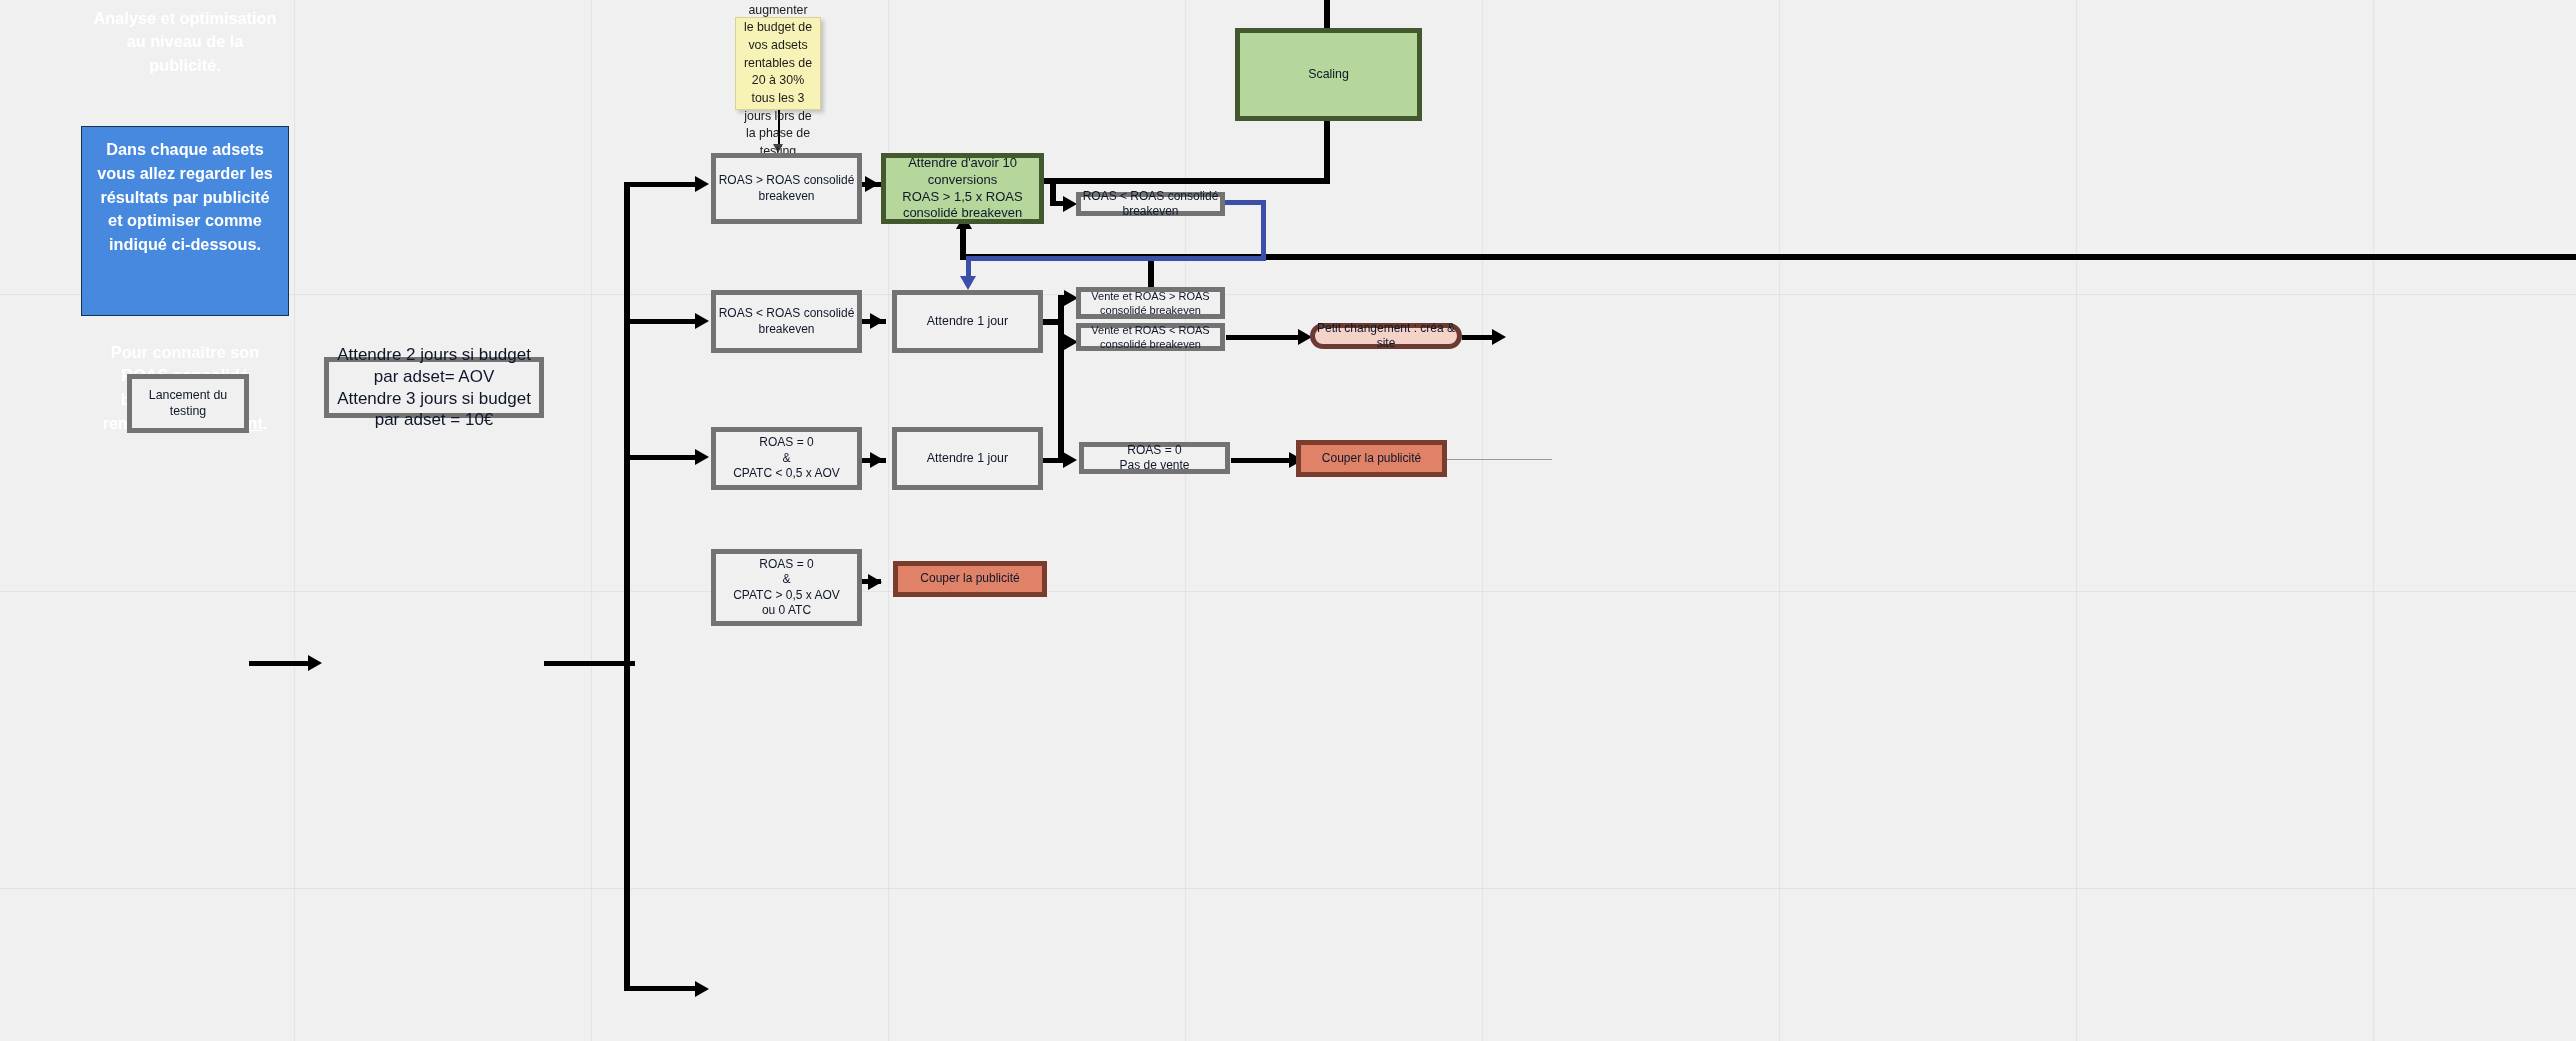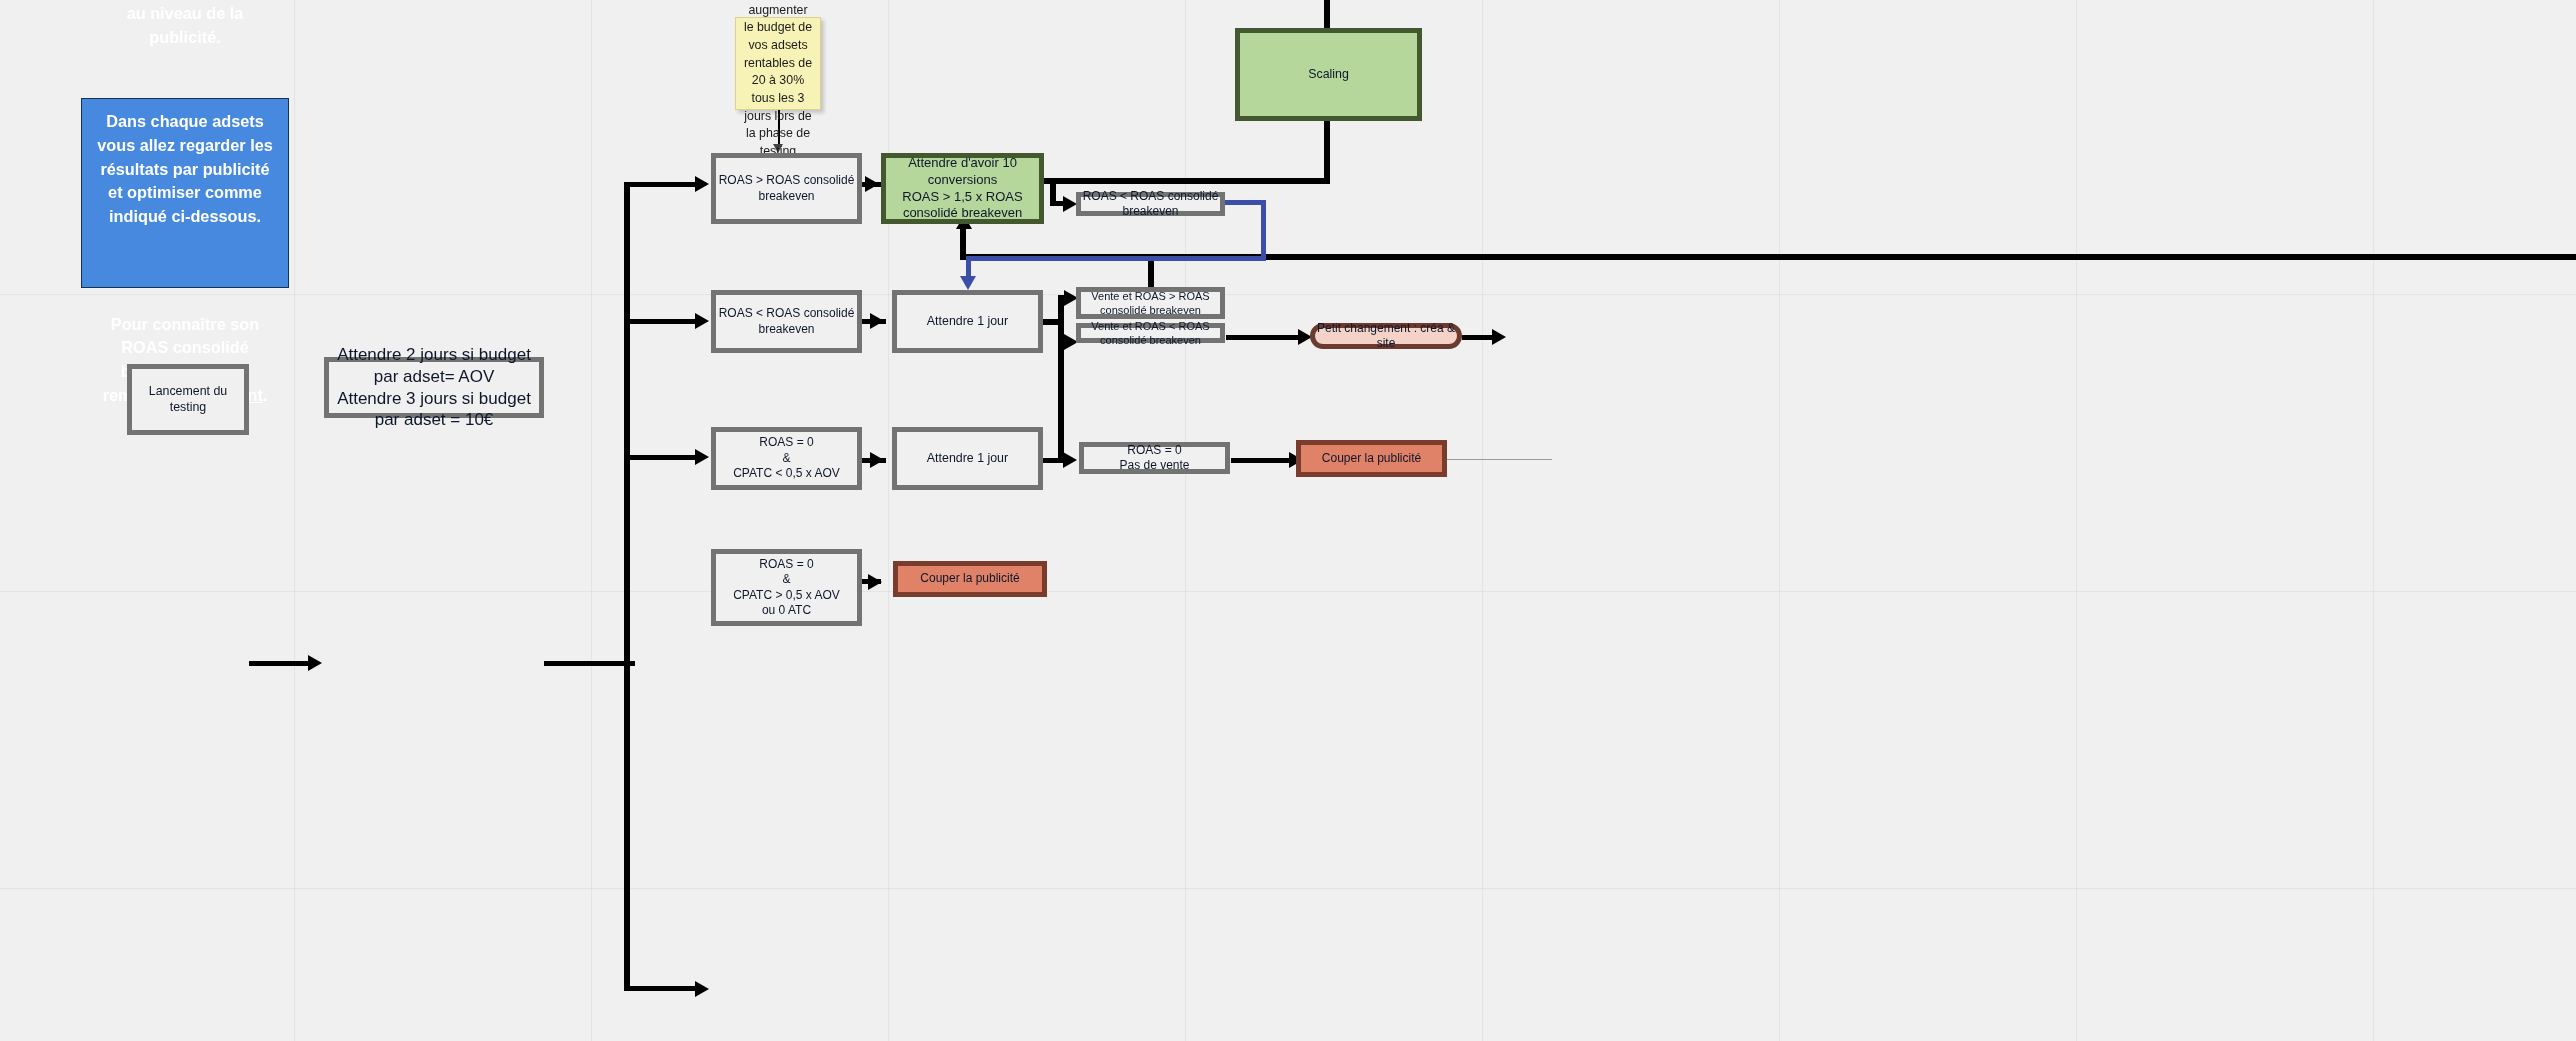--- a/index.html
+++ b/index.html
@@ -136,57 +136,57 @@
 <div class="arrow ar-r" style="left:1289px;top:452px;"></div>
 
 <div class="seg hair" style="left:1447px;top:459px;width:105px;height:1px;"></div>
 
 <div class="seg" style="left:862px;top:579px;width:19px;height:4.8px;"></div>
 <div class="arrow ar-r" style="left:868px;top:574px;"></div>
 
 <div class="seg thin" style="left:778px;top:110px;width:1.9px;height:38px;"></div>
 <div class="arrow ar-d sm" style="left:773px;top:144px;"></div>
 
-<div class="node blue" style="left:81px;top:98px;width:208px;height:190px;padding:9.6px 11.5px;">
+<div class="node blue" style="left:81px;top:126px;width:208px;height:190px;padding:9.6px 11.5px;">
   <div style="width:100%;">
     <div>Analyse et optimisation au niveau de la publicité.</div>
     <div style="height:13.4px;"></div>
     <div>Dans chaque adsets vous allez regarder les résultats par publicité et optimiser comme indiqué ci-dessous.</div>
     <div style="height:13.4px;"></div>
     <div>
       <span>Pour connaître son ROAS consolidé breakeven il faut remplir </span><a class="u" href="#" style="color:#fff;">ce document</a><span>.</span>
     </div>
   </div>
 </div>
 
 <div class="node note" style="left:735px;top:17px;width:86px;height:93px;">
   <div class="inner">Vous pouvez augmenter le budget de vos adsets rentables de 20 à 30% tous les 3 jours lors de la phase de testing</div>
 </div>
 
-<div class="node" style="left:127px;top:364px;width:122px;height:71px;font-size:12.4px;">Lancement du testing</div>
+<div class="node" style="left:127px;top:374px;width:122px;height:59px;font-size:12.4px;">Lancement du testing</div>
 
 <div class="node" style="left:324px;top:357px;width:220px;height:61px;font-size:17px;">Attendre 2 jours si budget par adset= AOV
 Attendre 3 jours si budget par adset = 10€</div>
 
 <div class="node" style="left:711px;top:153px;width:151px;height:71px;font-size:12px;">ROAS &gt; ROAS consolidé breakeven</div>
 
 <div class="node green" style="left:881px;top:153px;width:163px;height:71px;font-size:13px;">Attendre d'avoir 10 conversions
 ROAS &gt; 1,5 x ROAS consolidé breakeven</div>
 
 <div class="node green" style="left:1235px;top:28px;width:187px;height:93px;font-size:12.4px;">Scaling</div>
 
 <div class="node" style="left:1076px;top:192px;width:149px;height:24px;font-size:12px;">ROAS &lt; ROAS consolidé breakeven</div>
 
 <div class="node" style="left:711px;top:290px;width:151px;height:63px;font-size:12px;">ROAS &lt; ROAS consolidé breakeven</div>
 
 <div class="node" style="left:892px;top:290px;width:151px;height:63px;font-size:12.4px;">Attendre 1 jour</div>
 
 <div class="node" style="left:1076px;top:287px;width:149px;height:32px;font-size:11px;">Vente et ROAS &gt; ROAS consolidé breakeven</div>
 
-<div class="node" style="left:1076px;top:323px;width:149px;height:20px;font-size:11px;">Vente et ROAS &lt; ROAS consolidé breakeven</div>
+<div class="node" style="left:1076px;top:323px;width:149px;height:28px;font-size:11px;">Vente et ROAS &lt; ROAS consolidé breakeven</div>
 
 <div class="node pink" style="left:1310px;top:323px;width:152px;height:26px;font-size:12px;">Petit changement : créa &amp; site</div>
 
 <div class="node" style="left:711px;top:427px;width:151px;height:63px;font-size:12px;">ROAS = 0
 &amp;
 CPATC &lt; 0,5 x AOV</div>
 
 <div class="node" style="left:892px;top:427px;width:151px;height:63px;font-size:12.4px;">Attendre 1 jour</div>
 
 <div class="node" style="left:1079px;top:442px;width:151px;height:32px;font-size:12px;">ROAS = 0

